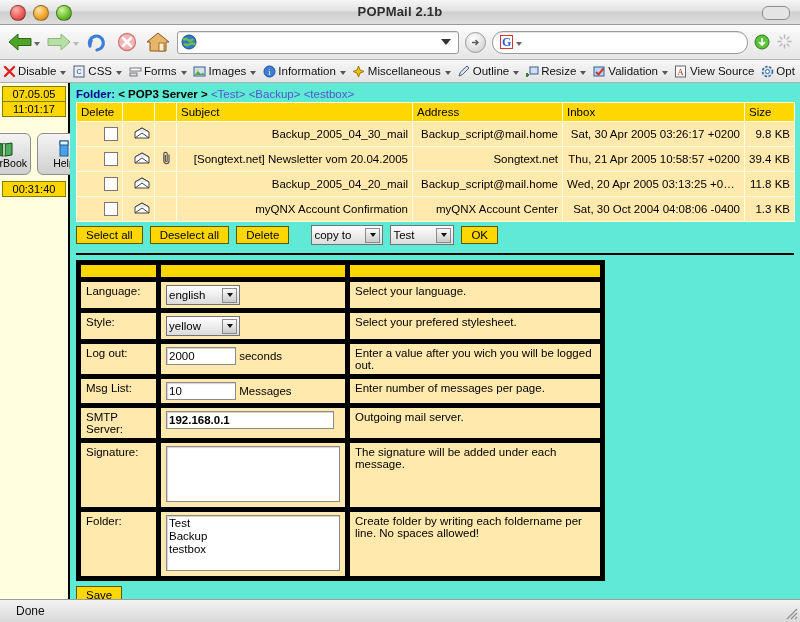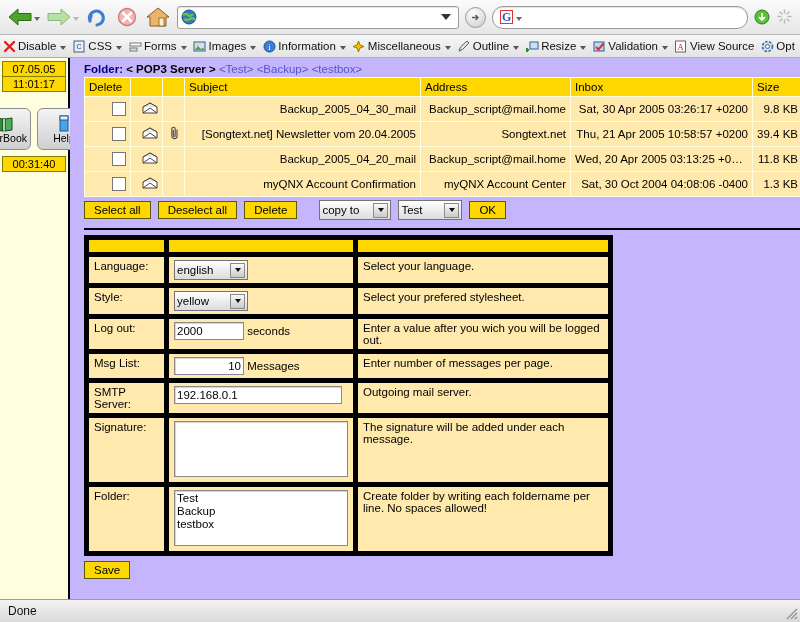--- a/index.html
+++ b/index.html
@@ -78,21 +78,21 @@
     width:52px;height:40px;background:linear-gradient(to bottom,#f4f4f4,#cfcfcf);
     border:1px solid #8e8e8e;border-radius:6px;display:flex;flex-direction:column;
     align-items:center;justify-content:center;font-size:10.5px;color:#000;gap:0px;
   }
   .sbtn .ico{height:19px;display:flex;align-items:center;justify-content:center;}
   .sbtn .lbl{line-height:11px;}
   .timerbox{
     width:62px;margin-top:6px;background:#ffd700;border:1px solid #808000;
     font-size:11px;text-align:center;line-height:14px;
   }
-  .content{flex:1;background:#c4b5fd;overflow:hidden;padding:4px 0 0 14px;}
+  .content{flex:1;background:#5eead4;overflow:hidden;padding:4px 0 0 6px;}
 
   
   .folderline{font-size:11.5px;line-height:14px;margin-bottom:1px;}
   .folderline b{color:#00008b;}
   .flink{color:#5555cc;text-decoration:none;}
   .pages{font-size:11.5px;line-height:14px;margin-bottom:3px;}
   .pages b{color:#00008b;}
 
   
   table.mail{border-collapse:collapse;width:718px;font-size:11.5px;table-layout:fixed;}
@@ -138,29 +138,38 @@
     border:1px solid #8a8a8a;background:#fff;font-size:11.5px;font-family:inherit;
     padding:1px 2px;resize:none;box-shadow:inset 1px 1px 1px rgba(0,0,0,.18);
     line-height:13px;white-space:pre;
   }
   .savewrap{margin-top:5px;}
 
   
   .statusbar{
     height:22px;flex:0 0 22px;display:flex;align-items:center;position:relative;
     background:linear-gradient(to bottom,#f3f3f3,#d9d9d9);border-top:1px solid #9c9c9c;
-    font-size:12px;color:#111;padding-left:8px;
+    font-size:12px;color:#111;padding-left:16px;
   }
   .grip{position:absolute;right:2px;bottom:2px;width:14px;height:14px;}
 </style>
 </head>
 <body>
 
 <div class="window">
 
+  <div class="titlebar">
+    <div class="traffic">
+      <div class="tl close"></div>
+      <div class="tl min"></div>
+      <div class="tl max"></div>
+    </div>
+    <div class="title-text">POPMail 2.1b</div>
+    <div class="winresize"></div>
+  </div>
 
   <div class="navbar">
 
     <div class="navbtn">
       <svg width="26" height="22" viewBox="0 0 26 22">
         <path d="M2 11 L11 3 L11 7.5 L24 7.5 L24 14.5 L11 14.5 L11 19 Z" fill="#4ea32a" stroke="#2c6a13" stroke-width="1" stroke-linejoin="round"></path>
       </svg>
       <span class="caret"></span>
     </div>
 
@@ -617,31 +626,31 @@
             <td>
               <input class="txt" style="width: 64px;" value="2000">
               <span>seconds</span>
             </td>
             <td>Enter a value after you wich you will be logged out.</td>
           </tr>
 
           <tr>
             <td>Msg List:</td>
             <td>
-              <input class="txt" style="width: 64px; text-align: right;" value="10">
+              <input class="txt" style="width: 64px;" value="10">
               <span>Messages</span>
             </td>
             <td>Enter number of messages per page.</td>
           </tr>
 
 
           <tr>
             <td>SMTP Server:</td>
             <td>
-              <input class="txt" style="width: 162px;" value="192.168.0.1">
+              <input class="txt" style="width: 162px; font-weight: bold;" value="192.168.0.1">
             </td>
             <td>Outgoing mail server.</td>
           </tr>
 
           <tr>
             <td>Signature:</td>
             <td>
               <textarea class="ta" style="width: 168px; height: 52px;"></textarea>
             </td>
             <td>The signature will be added under each message.</td>

